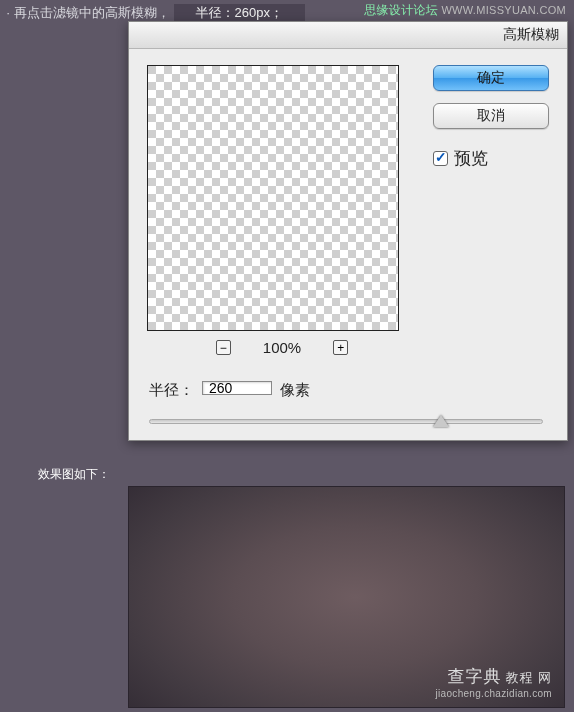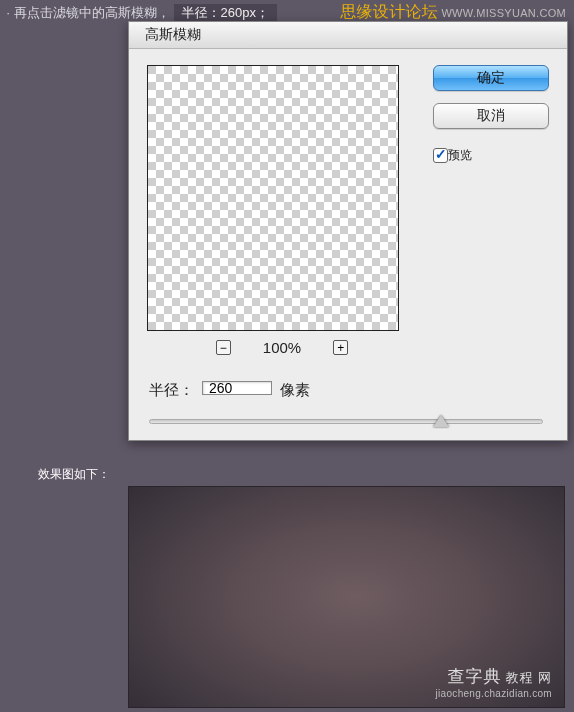--- a/index.html
+++ b/index.html
@@ -14,48 +14,48 @@
     .top-instruction {
       position: absolute;
       top: 4px;
       left: 6px;
       color: #d8d8de;
       font-size: 13px;
     }
     .top-instruction .radius-hl {
       background: #4a4352;
       color: #eee;
-      padding: 1px 8px;
+      padding: 1px 22px;
     }
     .watermark-top {
       position: absolute;
       top: 2px;
       right: 8px;
       color: #bbb;
       font-size: 11px;
       font-family: Arial, sans-serif;
       letter-spacing: 0.3px;
     }
-    .watermark-top .cn { color: #eab308; font-size: 16px; }
+    .watermark-top .cn { color: #86efac; font-size: 12px; }
     .dialog {
       position: absolute;
       top: 21px;
       left: 128px;
       width: 440px;
       height: 420px;
       background: #ededed;
       border: 1px solid #888;
       box-shadow: 0 3px 10px rgba(0,0,0,0.4);
     }
     .dialog-title {
       background: linear-gradient(#f7f7f7, #dcdcdc);
       border-bottom: 1px solid #b5b5b5;
-      text-align: left;
-      font-size: 14px;
-      padding: 4px 16px;
+      text-align: right;
+      font-size: 14px;
+      padding: 4px 8px;
       color: #222;
     }
     .dialog-body {
       display: flex;
       padding: 16px 18px 10px 18px;
     }
     .preview-col { flex: 1; }
     .preview-box {
       width: 252px;
       height: 266px;
@@ -103,22 +103,23 @@
     }
     .mac-btn.primary {
       background: linear-gradient(#aee0ff, #5ab3f3 48%, #3a9ae8 52%, #71c0fa);
       border-color: #3a77b2;
       color: #1a1a1a;
       font-weight: 500;
     }
     .preview-check {
       display: flex;
       align-items: center;
+      gap: 6px;
       margin-top: 6px;
-      font-size: 12px;
+      font-size: 17px;
       color: #222;
     }
     .checkbox {
       width: 15px;
       height: 15px;
       border: 1px solid #666;
       border-radius: 3px;
       background: #fff;
       position: relative;
     }

